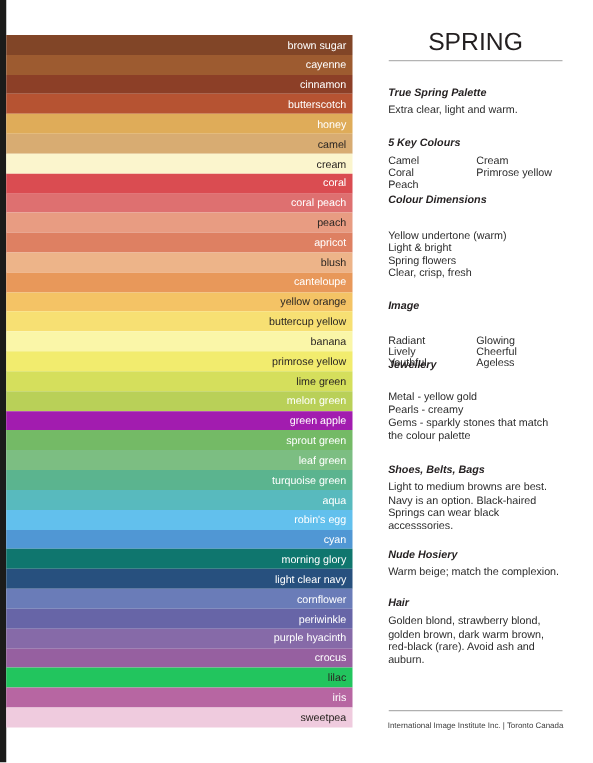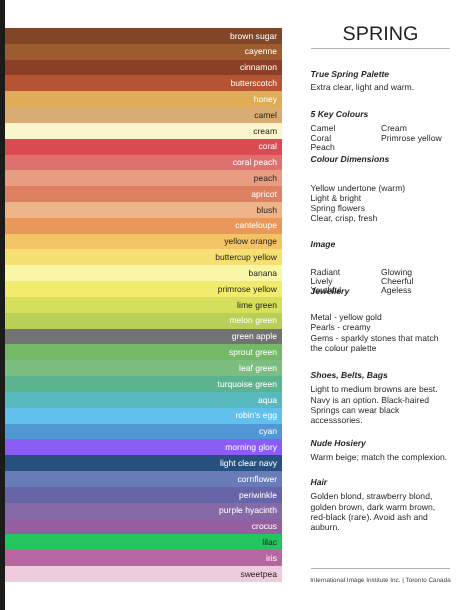--- a/index.html
+++ b/index.html
@@ -90,42 +90,42 @@
       </div>
       <div class="swatch" style="background: rgb(242, 236, 110);">
         <span class="swatch-label tl-dark">primrose yellow</span>
       </div>
       <div class="swatch" style="background: rgb(213, 223, 92);">
         <span class="swatch-label tl-dark">lime green</span>
       </div>
       <div class="swatch" style="background: rgb(185, 208, 88);">
         <span class="swatch-label tl-light">melon green</span>
       </div>
-      <div class="swatch" style="background: #737373; padding-left: 33px;">
+      <div class="swatch" style="background: #a21caf; padding-left: 33px;">
         <span class="swatch-label tl-light">green apple</span>
       </div>
       <div class="swatch" style="background: rgb(116, 186, 102);">
         <span class="swatch-label tl-light">sprout green</span>
       </div>
       <div class="swatch" style="background: rgb(124, 190, 130);">
         <span class="swatch-label tl-light">leaf green</span>
       </div>
       <div class="swatch" style="background: rgb(91, 180, 143);">
         <span class="swatch-label tl-light">turquoise green</span>
       </div>
       <div class="swatch" style="background: rgb(88, 186, 190);">
         <span class="swatch-label tl-light">aqua</span>
       </div>
       <div class="swatch" style="background: rgb(98, 192, 237);">
         <span class="swatch-label tl-light">robin's egg</span>
       </div>
       <div class="swatch" style="background: rgb(80, 151, 212);">
         <span class="swatch-label tl-light">cyan</span>
       </div>
-      <div class="swatch" style="background: #8b5cf6; text-decoration: underline;">
+      <div class="swatch" style="background: #0f766e; text-decoration: underline;">
         <span class="swatch-label tl-light">morning glory</span>
       </div>
       <div class="swatch" style="background: rgb(39, 80, 126);">
         <span class="swatch-label tl-light">light clear navy</span>
       </div>
       <div class="swatch" style="background: rgb(106, 124, 184);">
         <span class="swatch-label tl-light">cornflower</span>
       </div>
       <div class="swatch" style="background: rgb(103, 101, 167);">
         <span class="swatch-label tl-light">periwinkle</span>

